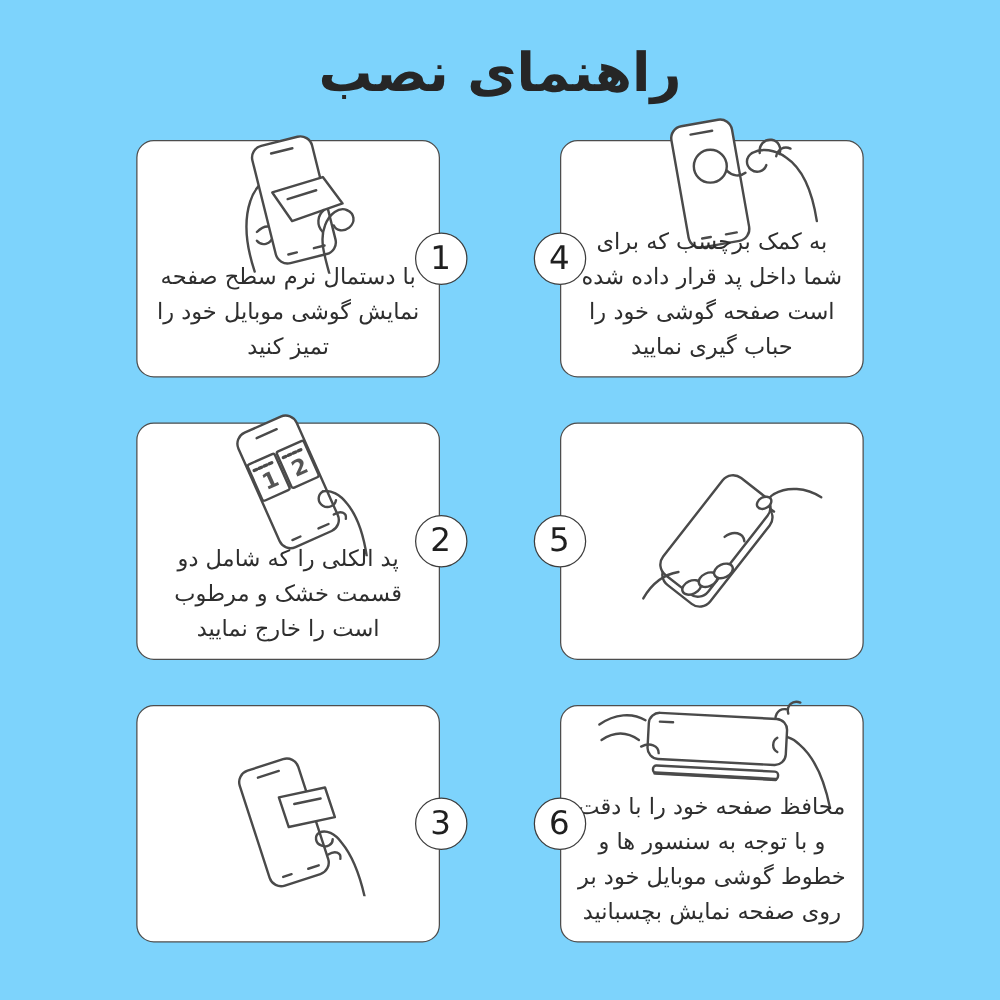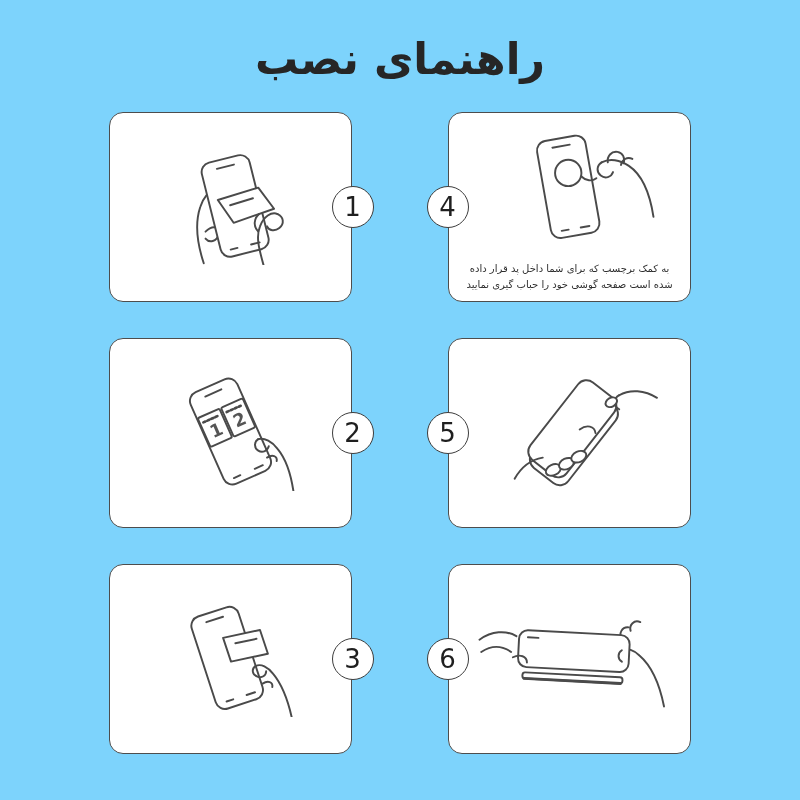--- a/index.html
+++ b/index.html
@@ -19,21 +19,21 @@
     column-gap:96px; row-gap:36px;
   }
   .panel {
     position:relative; box-sizing:border-box; height:190px;
     border:1.5px solid #4d4d4d; border-radius:14px; background:#ffffff;
     display:flex; flex-direction:column;
   }
   .art { flex:1; display:flex; align-items:center; justify-content:center; min-height:0; }
   .art svg { width:208px; height:116px; }
   .caption {
-    direction:rtl; text-align:center; font-size:10px; line-height:1.55;
+    direction:rtl; text-align:center; font-size:18px; line-height:1.55;
     color:#2e2e2e; padding:0 10px 9px;
   }
   .badge {
     position:absolute; top:calc(50% - 21px); width:42px; height:42px;
     box-sizing:border-box; border:1.6px solid #3d3d3d; border-radius:50%;
     background:#ffffff; display:flex; align-items:center; justify-content:center;
     font-size:26px; color:#1f1f1f; z-index:2;
   }
   .panel.col-left  .badge { right:-22.5px; }
   .panel.col-right .badge { left:-22.5px; }
@@ -73,20 +73,21 @@
               <line x1="127" y1="112" x2="137" y2="112"></line>
             </g>
             <polygon class="wh" points="100,58 146,44 164,68 118,84"></polygon>
             <path d="M114,64 L140,56"></path>
             <path d="M152,132 C147,114 143,100 148,88 C152,77 161,71 168,74"></path>
             <path d="M168,74 C175,77 176,85 170,90 C165,94 158,93 156,88"></path>
             <path d="M146,94 C140,88 141,79 147,74"></path>
           </g>
         </svg>
       </div>
+      <div class="caption">با دستمال نرم سطح صفحه نمایش گوشی موبایل خود را تمیز کنید</div>
     </div>
 
     <div class="panel col-right">
       <div class="badge">4</div>
       <div class="art">
         <svg viewBox="0 0 230 132">
           <g class="ln">
             <g transform="rotate(-10 112 66)">
               <rect class="wh" x="85" y="10" width="56" height="112" rx="11"></rect>
               <line x1="103" y1="19" x2="123" y2="19"></line>
@@ -121,20 +122,21 @@
               <rect class="wh" x="116" y="36" width="27" height="36" rx="2"></rect>
               <line class="mark" x1="120" y1="43" x2="138" y2="43"></line>
               <text x="130" y="64">2</text>
             </g>
             <path d="M186,132 C183,112 178,96 168,84 C162,76 153,71 146,73"></path>
             <path d="M146,73 C141,76 141,83 146,86 C151,89 157,86 158,81"></path>
             <path d="M156,94 C162,90 168,92 167,98"></path>
           </g>
         </svg>
       </div>
+      <div class="caption">پد الکلی را که شامل دو قسمت خشک و مرطوب است را خارج نمایید</div>
     </div>
 
     <div class="panel col-right">
       <div class="badge">5</div>
       <div class="art">
         <svg viewBox="0 0 230 132">
           <g class="ln">
             <g transform="rotate(38 118 64)">
               <rect class="wh" x="97" y="12" width="52" height="112" rx="12"></rect>
               <rect class="wh" x="90" y="6" width="52" height="112" rx="12"></rect>
@@ -187,16 +189,17 @@
               <rect class="wh" x="56" y="36" width="126" height="42" rx="10"></rect>
               <line x1="66" y1="44" x2="78" y2="44"></line>
               <rect class="wh" x="62" y="84" width="114" height="7" rx="3"></rect>
               <path class="thick" d="M64,91 L174,91"></path>
             </g>
             <path d="M50,64 C58,60 66,63 66,70"></path>
             <path d="M174,56 C169,59 169,66 174,69"></path>
           </g>
         </svg>
       </div>
+      <div class="caption">محافظ صفحه خود را با دقت و با توجه به سنسور ها و خطوط گوشی موبایل خود بر روی صفحه نمایش بچسبانید</div>
     </div>
 
   </div>
 </div>
 
 </body></html>

